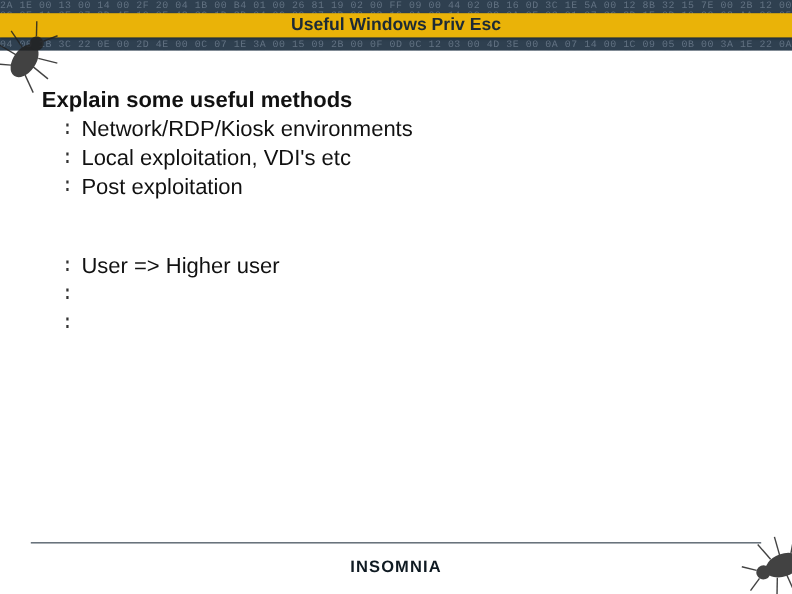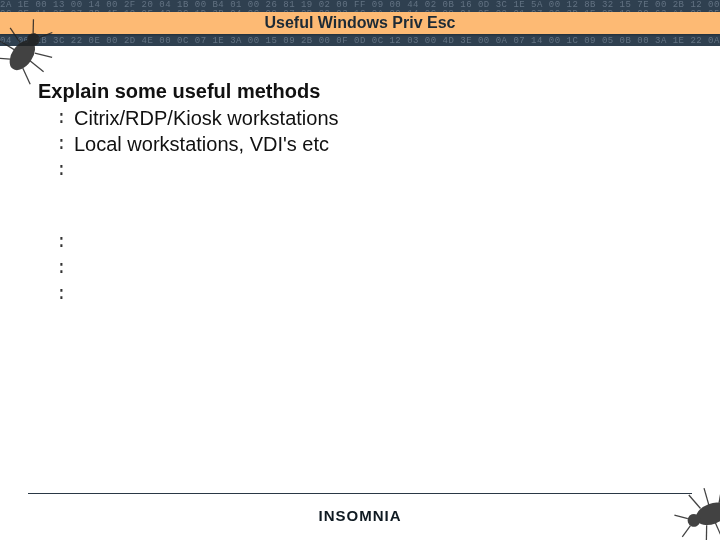--- a/index.html
+++ b/index.html
@@ -35,21 +35,21 @@
     word-break: break-all;
     opacity: 0.75;
     padding-top: 1px;
   }
   .titlebar {
     position: absolute;
     left: 0;
     top: 12px;
     width: 720px;
     height: 22px;
-    background: #fdba74;
+    background: #eab308;
     box-shadow: 0 1px 2px rgba(0,0,0,0.3);
     display: flex;
     align-items: center;
     justify-content: center;
   }
   .titlebar span {
     font-weight: bold;
     font-size: 16px;
     color: #1c2a36;
   }
@@ -158,34 +158,36 @@
   <line x1="36" y1="60" x2="8" y2="62" stroke="#222" stroke-width="2"></line>
   <line x1="64" y1="60" x2="92" y2="62" stroke="#222" stroke-width="2"></line>
   <line x1="38" y1="76" x2="14" y2="90" stroke="#222" stroke-width="2"></line>
   <line x1="62" y1="76" x2="86" y2="90" stroke="#222" stroke-width="2"></line>
 </svg>
 
 <div class="content">
   <div class="section-head">Explain some useful methods</div>
   <div class="item">
       <span class="bullet">:</span>
-      <span>Citrix/RDP/Kiosk workstations</span>
+      <span>Network/RDP/Kiosk environments</span>
     </div>
   <div class="item">
       <span class="bullet">:</span>
-      <span>Local workstations, VDI's etc</span>
+      <span>Local exploitation, VDI's etc</span>
     </div>
   <div class="item">
       <span class="bullet">:</span>
+      <span>Post exploitation</span>
     </div>
 
   <div class="gap"></div>
 
   <div class="item">
       <span class="bullet">:</span>
+      <span>User =&gt; Higher user</span>
     </div>
   <div class="item">
       <span class="bullet">:</span>
     </div>
   <div class="item">
       <span class="bullet">:</span>
     </div>
 </div>
 
 <div class="foot-line"></div>

